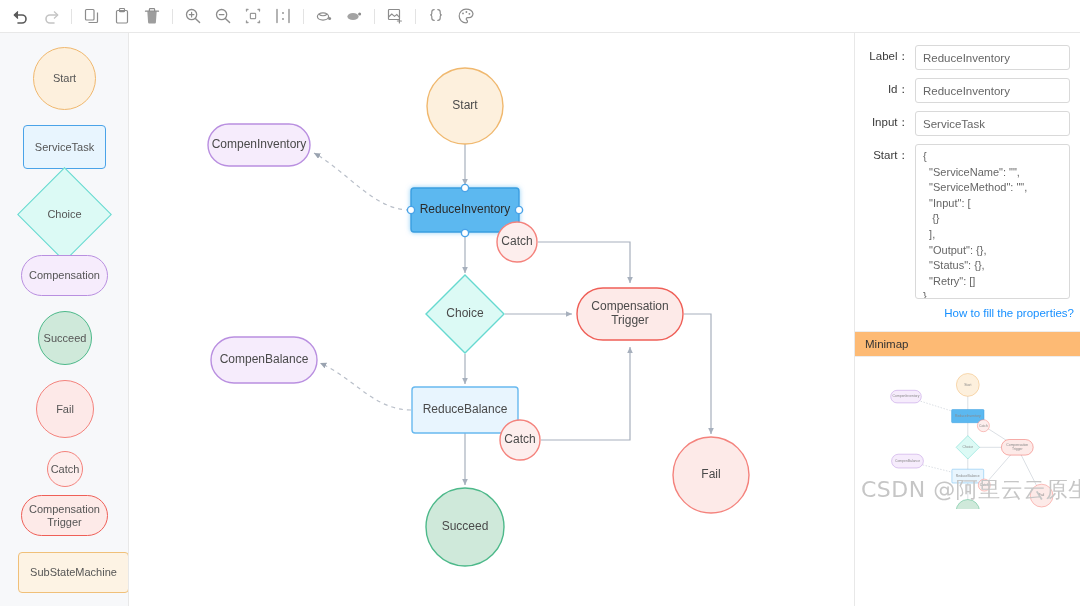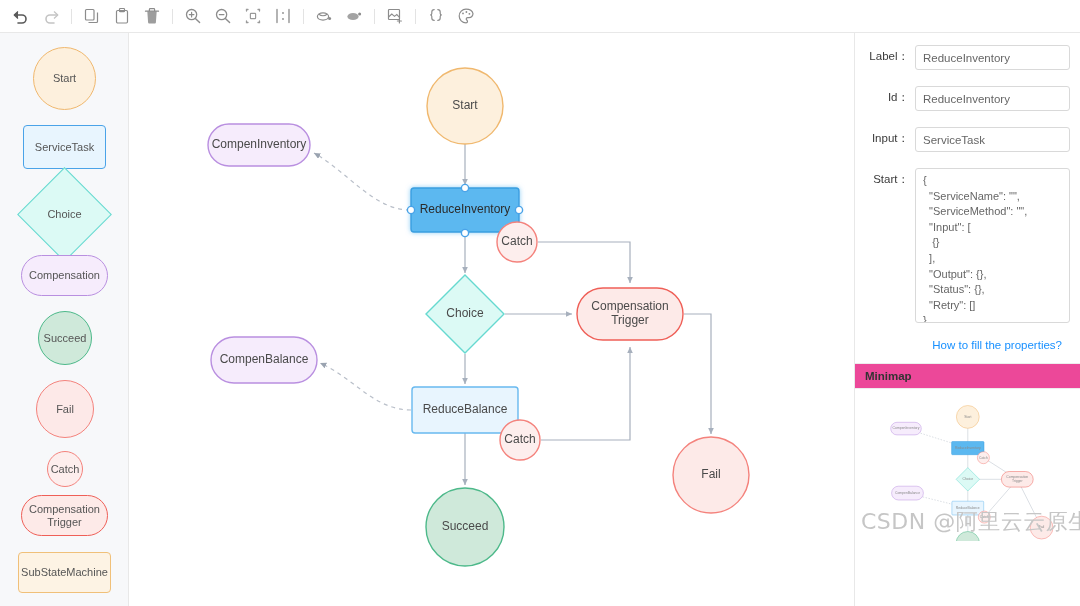--- a/index.html
+++ b/index.html
@@ -95,21 +95,21 @@
     padding-left: 10px;
     font-size: 12px;
     font-weight: bold;
     color: #333;
     border-bottom: 1px solid #ededed;
     background: #fcfcfc;
   }
   .rp-body { padding: 12px 10px 0 6px; }
   .form-row {
     display: flex; align-items: flex-start;
-    margin-bottom: 16px;
+    margin-bottom: 8px;
   }
   .form-label {
     width: 54px;
     text-align: right;
     font-size: 11.5px;
     color: #3a3a3a;
     padding-top: 4px;
     padding-right: 6px;
     flex: 0 0 auto;
     white-space: nowrap;
@@ -139,40 +139,40 @@
     color: #666;
     background: #fff;
     outline: none;
     resize: none;
     white-space: pre;
     overflow: hidden;
     min-width: 0;
   }
   .help-link-row {
     text-align: right;
-    padding-right: 18px;
+    padding-right: 6px;
     margin-top: -4px;
     margin-bottom: 10px;
   }
   .help-link {
     font-size: 11.5px;
     color: #1890ff;
     text-decoration: none;
     cursor: pointer;
   }
   .rp-sub-header {
     height: 26px;
     display: flex; align-items: center;
     padding-left: 10px;
     font-size: 11.5px;
-    font-weight: bold;
+    font-weight: normal;
     color: #333;
     border-top: 1px solid #ededed;
     border-bottom: 1px solid #ededed;
-    background: #ec4899;
+    background: #fdba74;
   }
   #minimap {
     position: relative;
     width: 226px; height: 152px;
     background: #ffffff;
     overflow: hidden;
   }
   #minimap svg { position: absolute; left: 0; top: 0; }
   .mini-text {
     font-family: "Liberation Sans", sans-serif;
@@ -318,21 +318,21 @@
       <div class="pal-item" style="left: 36px; top: 347px; width: 58px; height: 58px; background: rgb(253, 233, 232); border: 1.4px solid rgb(244, 130, 124); border-radius: 50%;">
         <span style="white-space: pre-line;">Fail</span>
       </div>
       <div class="pal-item" style="left: 47px; top: 418px; width: 36px; height: 36px; background: rgb(253, 238, 237); border: 1.4px solid rgb(244, 130, 124); border-radius: 50%;">
         <span style="white-space: pre-line;">Catch</span>
       </div>
       <div class="pal-item" style="left: 21px; top: 462px; width: 87px; height: 41px; background: rgb(253, 234, 232); border: 1.4px solid rgb(239, 95, 87); border-radius: 20.5px;">
         <span style="white-space: pre-line;">Compensation
 Trigger</span>
       </div>
-      <div class="pal-item" style="left: 18px; top: 519px; width: 93px; height: 41px; background: rgb(253, 243, 228); border: 1.4px solid rgb(240, 192, 121); border-radius: 4px;">
+      <div class="pal-item" style="left: 18px; top: 519px; width: 111px; height: 41px; background: rgb(253, 243, 228); border: 1.4px solid rgb(240, 192, 121); border-radius: 4px;">
         <span style="white-space: pre-line;">SubStateMachine</span>
       </div>
     </div>
 
   <div id="canvas">
     <svg id="canvas-svg" width="725" height="573">
       <defs>
         <marker id="arrow" markerWidth="8" markerHeight="8" refX="6.4" refY="3" orient="auto" markerUnits="userSpaceOnUse">
           <path d="M0,0 L6.4,3 L0,6 z" fill="#a7b0bd"></path>
         </marker>

